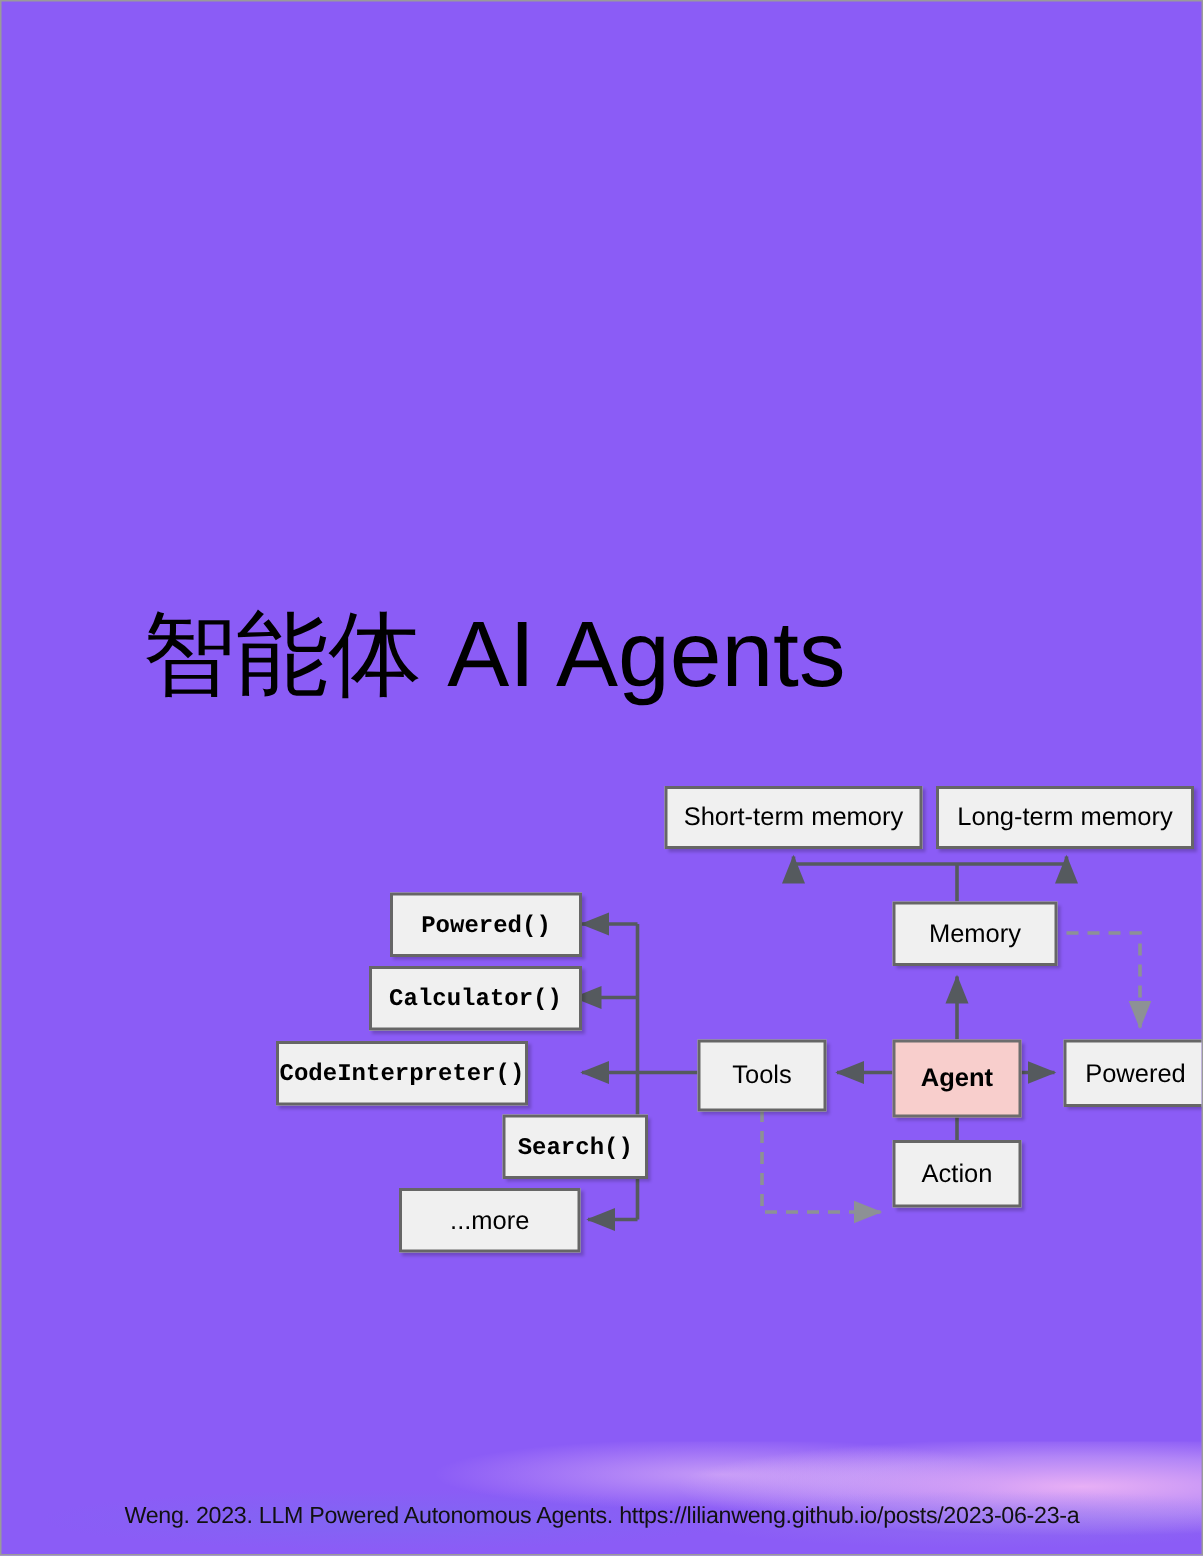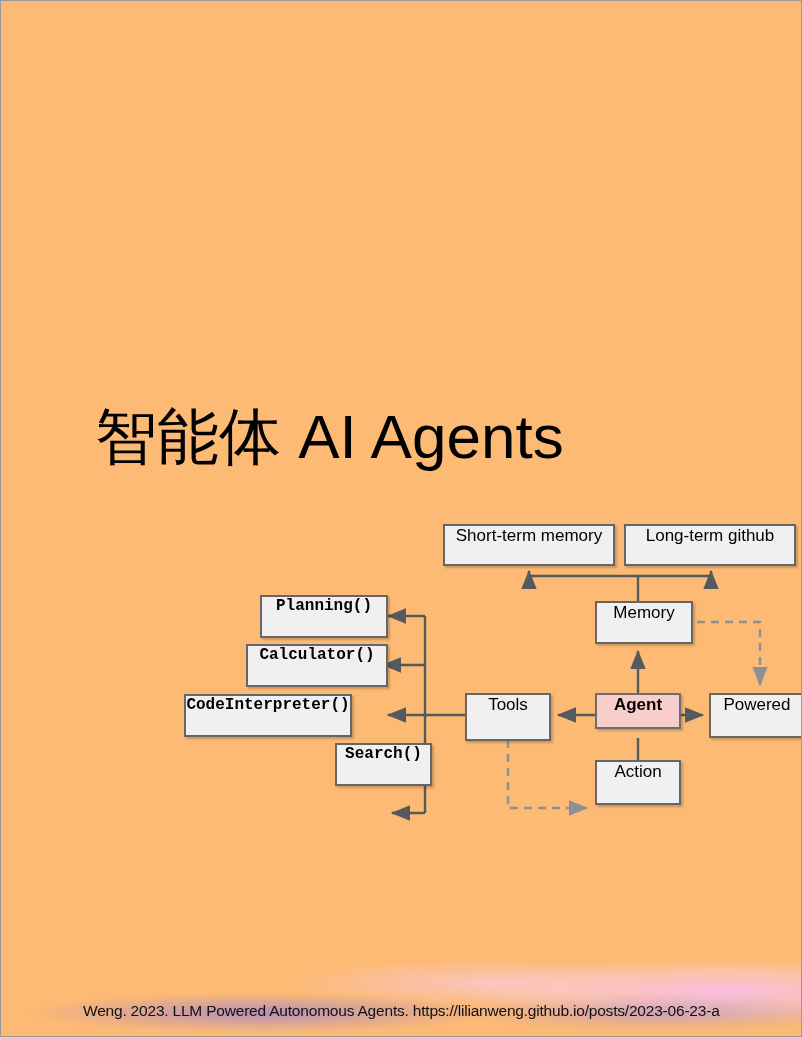--- a/index.html
+++ b/index.html
@@ -10,21 +10,21 @@
   body {
     width: 802px;
     height: 1037px;
     font-family: "Liberation Sans", sans-serif;
     overflow: hidden;
   }
   #slide {
     position: relative;
     width: 802px;
     height: 1037px;
-    background: #fdba74;
+    background: #8b5cf6;
     box-sizing: border-box;
     border: 1px solid #9a9a9a;
     overflow: hidden;
   }
 
   
   #slide-title {
     position: absolute;
     left: 94px;
     top: 405px;
@@ -46,21 +46,21 @@
   }
   #diagram svg { display: block; }
 
   .nodebox {
     position: absolute;
     box-sizing: border-box;
     background: #f0f0f0;
     border: 2px solid #666666;
     box-shadow: 2px 2px 2px rgba(0,0,0,0.20);
     display: flex;
-    align-items: flex-start;
+    align-items: center;
     justify-content: center;
     color: #000000;
     font-size: 17px;
     font-family: "Liberation Sans", sans-serif;
     white-space: nowrap;
   }
   .nodebox.mono {
     font-family: "Liberation Mono", "DejaVu Sans Mono", monospace;
     font-weight: 700;
     font-size: 16px;
@@ -150,57 +150,60 @@
         <path d="M507,739 L507,807 L580,807"></path>
         <path d="M580,807 L586,807" marker-end="url(#arrD)" stroke-dasharray="0"></path>
       </g>
     </svg>
 
     <div class="nodebox" style="left:442px; top:523px; width:172px; height:42px;">
       <span>Short-term memory</span>
     </div>
 
     <div class="nodebox" style="left:623px; top:523px; width:172px; height:42px;">
-      <span>Long-term github</span>
-    </div>
-
-    <div class="nodebox" style="left:594px; top:600px; width:98px; height:43px;">
+      <span>Long-term memory</span>
+    </div>
+
+    <div class="nodebox" style="left:594px; top:600px; width:110px; height:43px;">
       <span>Memory</span>
     </div>
 
     <div class="nodebox" style="left:708px; top:692px; width:96px; height:45px;">
       <span>Powered</span>
     </div>
 
-    <div class="nodebox agent" style="left:594px; top:692px; width:86px; height:36px;">
+    <div class="nodebox agent" style="left:594px; top:692px; width:86px; height:52px;">
       <span>Agent</span>
     </div>
 
     <div class="nodebox" style="left:464px; top:692px; width:86px; height:48px;">
       <span>Tools</span>
     </div>
 
     <div class="nodebox" style="left:594px; top:759px; width:86px; height:45px;">
       <span>Action</span>
     </div>
 
     <div class="nodebox mono" style="left:259px; top:594px; width:128px; height:43px;">
-      <span>Planning()</span>
+      <span>Powered()</span>
     </div>
 
     <div class="nodebox mono" style="left:245px; top:643px; width:142px; height:43px;">
       <span>Calculator()</span>
     </div>
 
     <div class="nodebox mono" style="left:183px; top:693px; width:168px; height:43px;">
       <span>CodeInterpreter()</span>
     </div>
 
     <div class="nodebox mono" style="left:290px; top:742px; width:97px; height:43px;margin-left:44px;">
       <span>Search()</span>
     </div>
 
+    <div class="nodebox" style="left:265px; top:791px; width:121px; height:43px;">
+      <span>...more</span>
+    </div>
   </div>
 
   <div id="footer-glow"></div>
   <div id="footer-text">Weng. 2023. LLM Powered Autonomous Agents. https://lilianweng.github.io/posts/2023-06-23-a</div>
 
 </div>
 
 </body></html>

